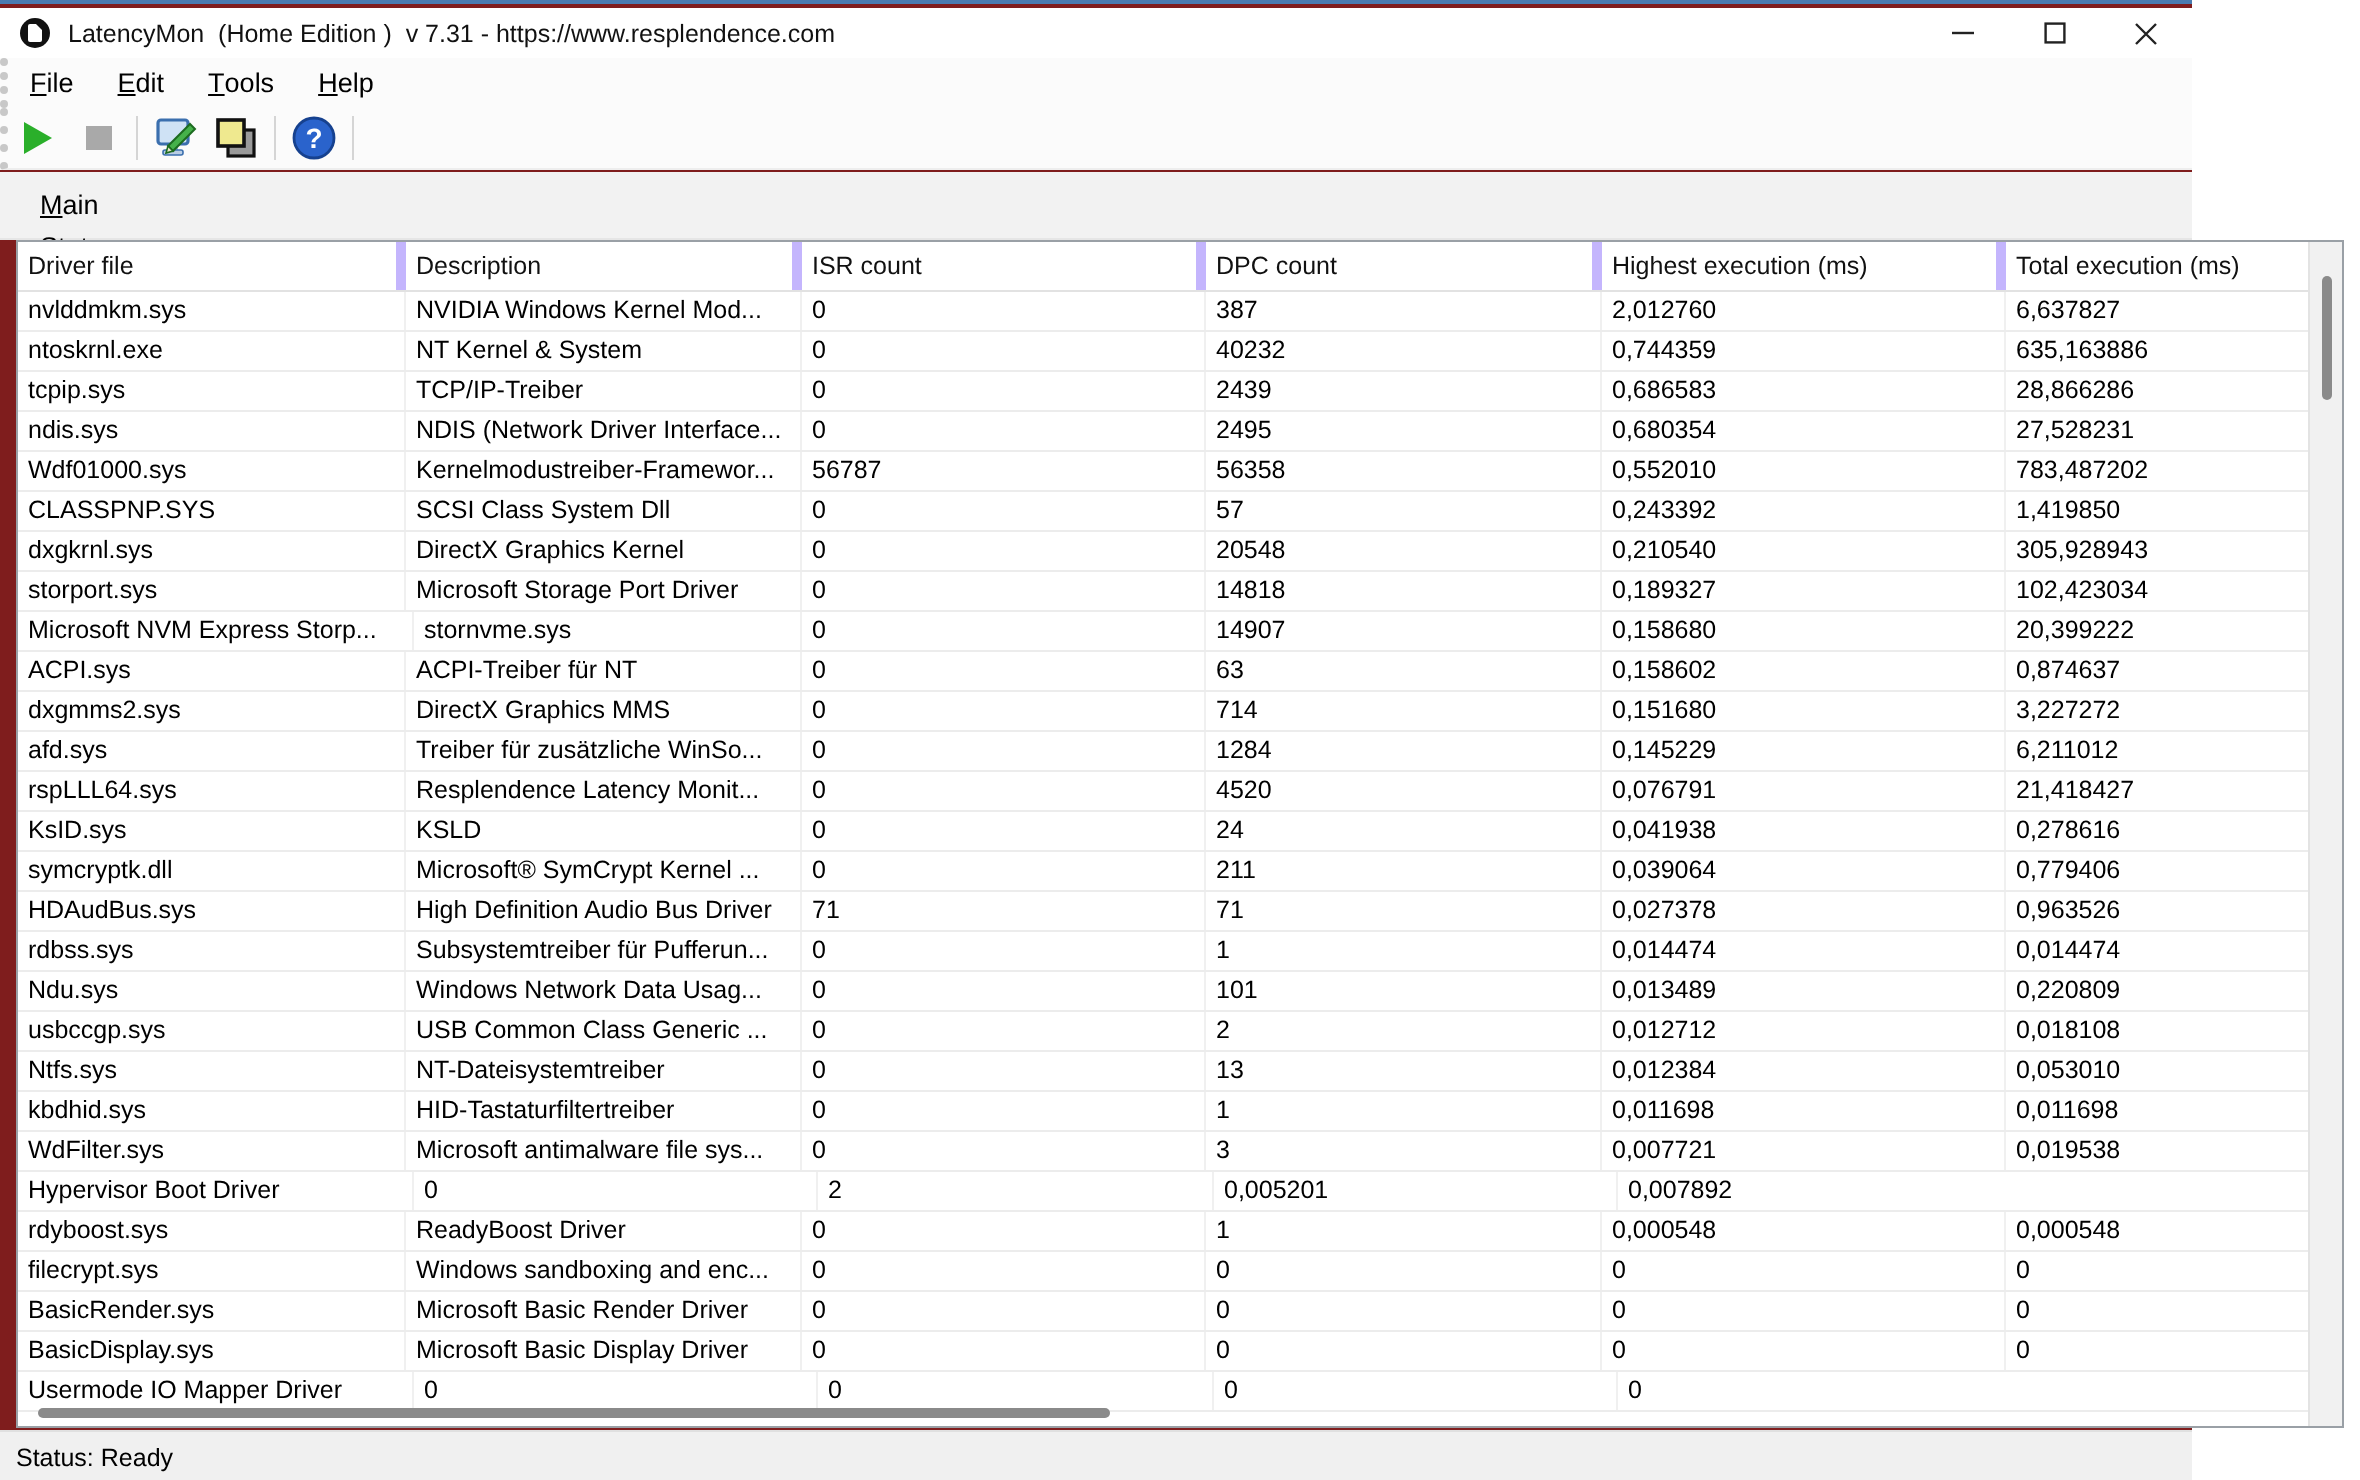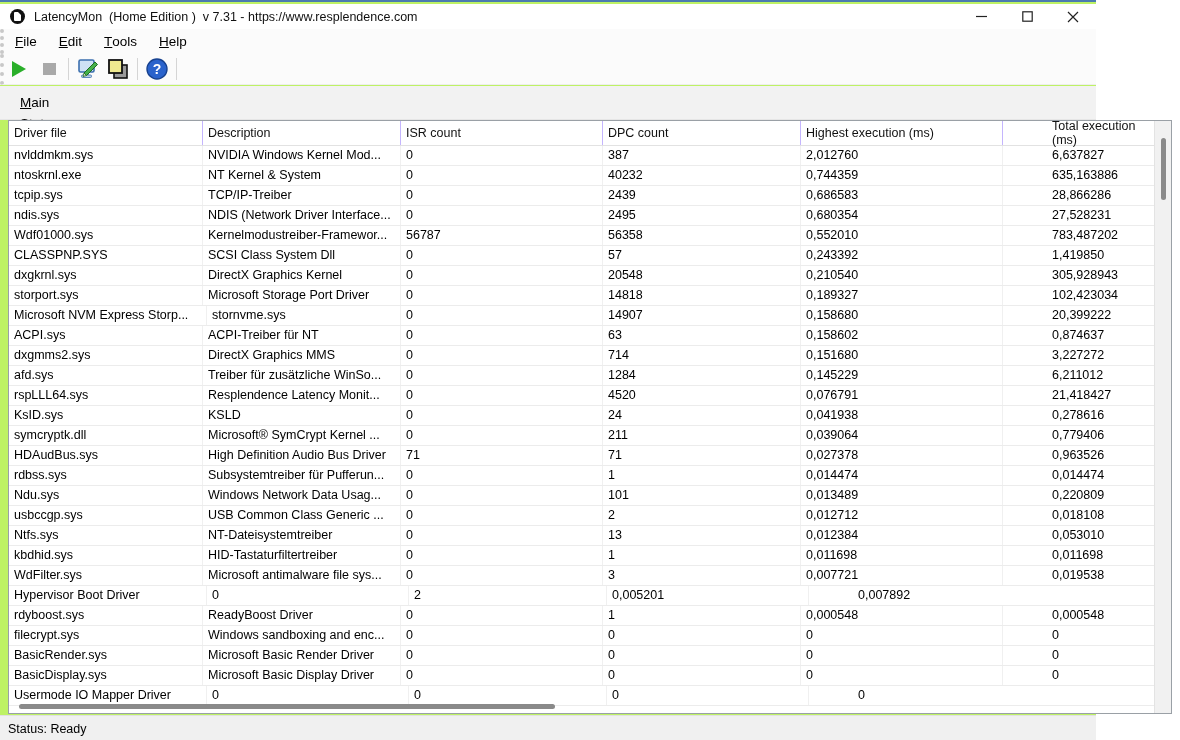--- a/index.html
+++ b/index.html
@@ -1,18 +1,18 @@
 <!DOCTYPE html>
 <html><head>
 <meta charset="utf-8">
 <style>
   * { margin:0; padding:0; box-sizing:border-box; }
   html,body { width:1180px; height:740px; overflow:hidden; }
   body { font-family:"Liberation Sans", sans-serif; color:#000; background:#fff; }
-  .window { position:relative; width:1096px; height:740px; background:#bef264; border-top:2px solid #4a7bb0; }
+  .window { position:relative; width:1096px; height:740px; background:#7f1d1d; border-top:2px solid #4a7bb0; }
 
   
   .titlebar { position:absolute; top:2px; left:0; right:0; height:25px; background:#fff; display:flex; align-items:center; }
   .app-icon { width:15px; height:15px; border-radius:50%; background:#111; margin:0 9px 0 10px; position:relative; flex:0 0 auto; }
   .app-icon .doc { position:absolute; left:4px; top:3px; width:7px; height:9px; background:#fff; border-radius:1px; }
   .app-icon .doc:after { content:""; position:absolute; right:0; top:0; border-style:solid; border-width:0 3px 3px 0; border-color:transparent #111 transparent transparent; }
   .title-text { font-size:12.5px; color:#111; white-space:pre; }
   .win-controls { position:absolute; right:0; top:0; height:25px; display:flex; }
   .win-btn { width:46px; height:25px; display:flex; align-items:center; justify-content:center; font-size:13px; color:#222; }
   .win-btn svg { display:block; }
@@ -31,25 +31,25 @@
 
   
   .tabstrip { position:absolute; top:84px; left:0; right:0; height:34px; background:#f2f2f2; display:flex; align-items:flex-start; padding:6px 0 0 8px; border-bottom:1px solid #e6e6e6;flex-direction:column; }
   .tab { font-size:13.5px; padding:2px 5px; margin:0 6px; border:1px dotted transparent; }
   .tab.active { border-color:#555;font-style:italic; }
   .tab-sep { width:1px; height:24px; background:#9a9a9a; margin-top:0; }
 
   
   .listview { position:absolute; top:118px; left:8px; width:1164px; height:594px; background:#fff; border:1px solid #9aa0a6; overflow:hidden; }
   .lv-header { display:flex; height:25px; align-items:center; border-bottom:1px solid #e2e2e2; background:#fff; }
-  .lv-hcell { font-size:12.5px; color:#111; padding-left:5px; height:100%; display:flex; align-items:center; border-right:1px solid #c4b5fd; }
+  .lv-hcell { font-size:12.5px; color:#111; padding-left:5px; height:100%; display:flex; align-items:center; border-right:5px solid #c4b5fd; }
   .lv-row { display:flex; height:20px; align-items:flex-start; border-bottom:1px solid #ececec; }
   .lv-cell { font-size:12.5px; padding-left:5px; height:100%; line-height:19px; white-space:nowrap; overflow:hidden; border-right:1px solid #f0f0f0; }
   .c0 { width:194px; } .c1 { width:198px; } .c2 { width:202px; }
-  .c3 { width:198px; } .c4 { width:202px; } .c5 { flex:1; border-right:none !important;margin-left:44px; }
+  .c3 { width:198px; } .c4 { width:202px; } .c5 { flex:1; border-right:none !important; }
   .lv-body { position:absolute; top:25px; left:0; right:17px; bottom:0; overflow:hidden; }
   .lv-header { margin-right:17px; }
 
   
   .vscroll { position:absolute; top:0; right:0; bottom:0; width:17px; background:#f1f1f1; border-left:1px solid #e3e3e3; }
   .vthumb { position:absolute; top:17px; left:6px; width:5px; height:62px; background:#8a8a8a; border-radius:3px; }
   .hscroll { position:absolute; left:2px; right:19px; bottom:2px; height:8px; background:transparent; }
   .hthumb { position:absolute; left:8px; top:1px; width:47%; height:5px; background:#8a8a8a; border-radius:3px; }
 
   

